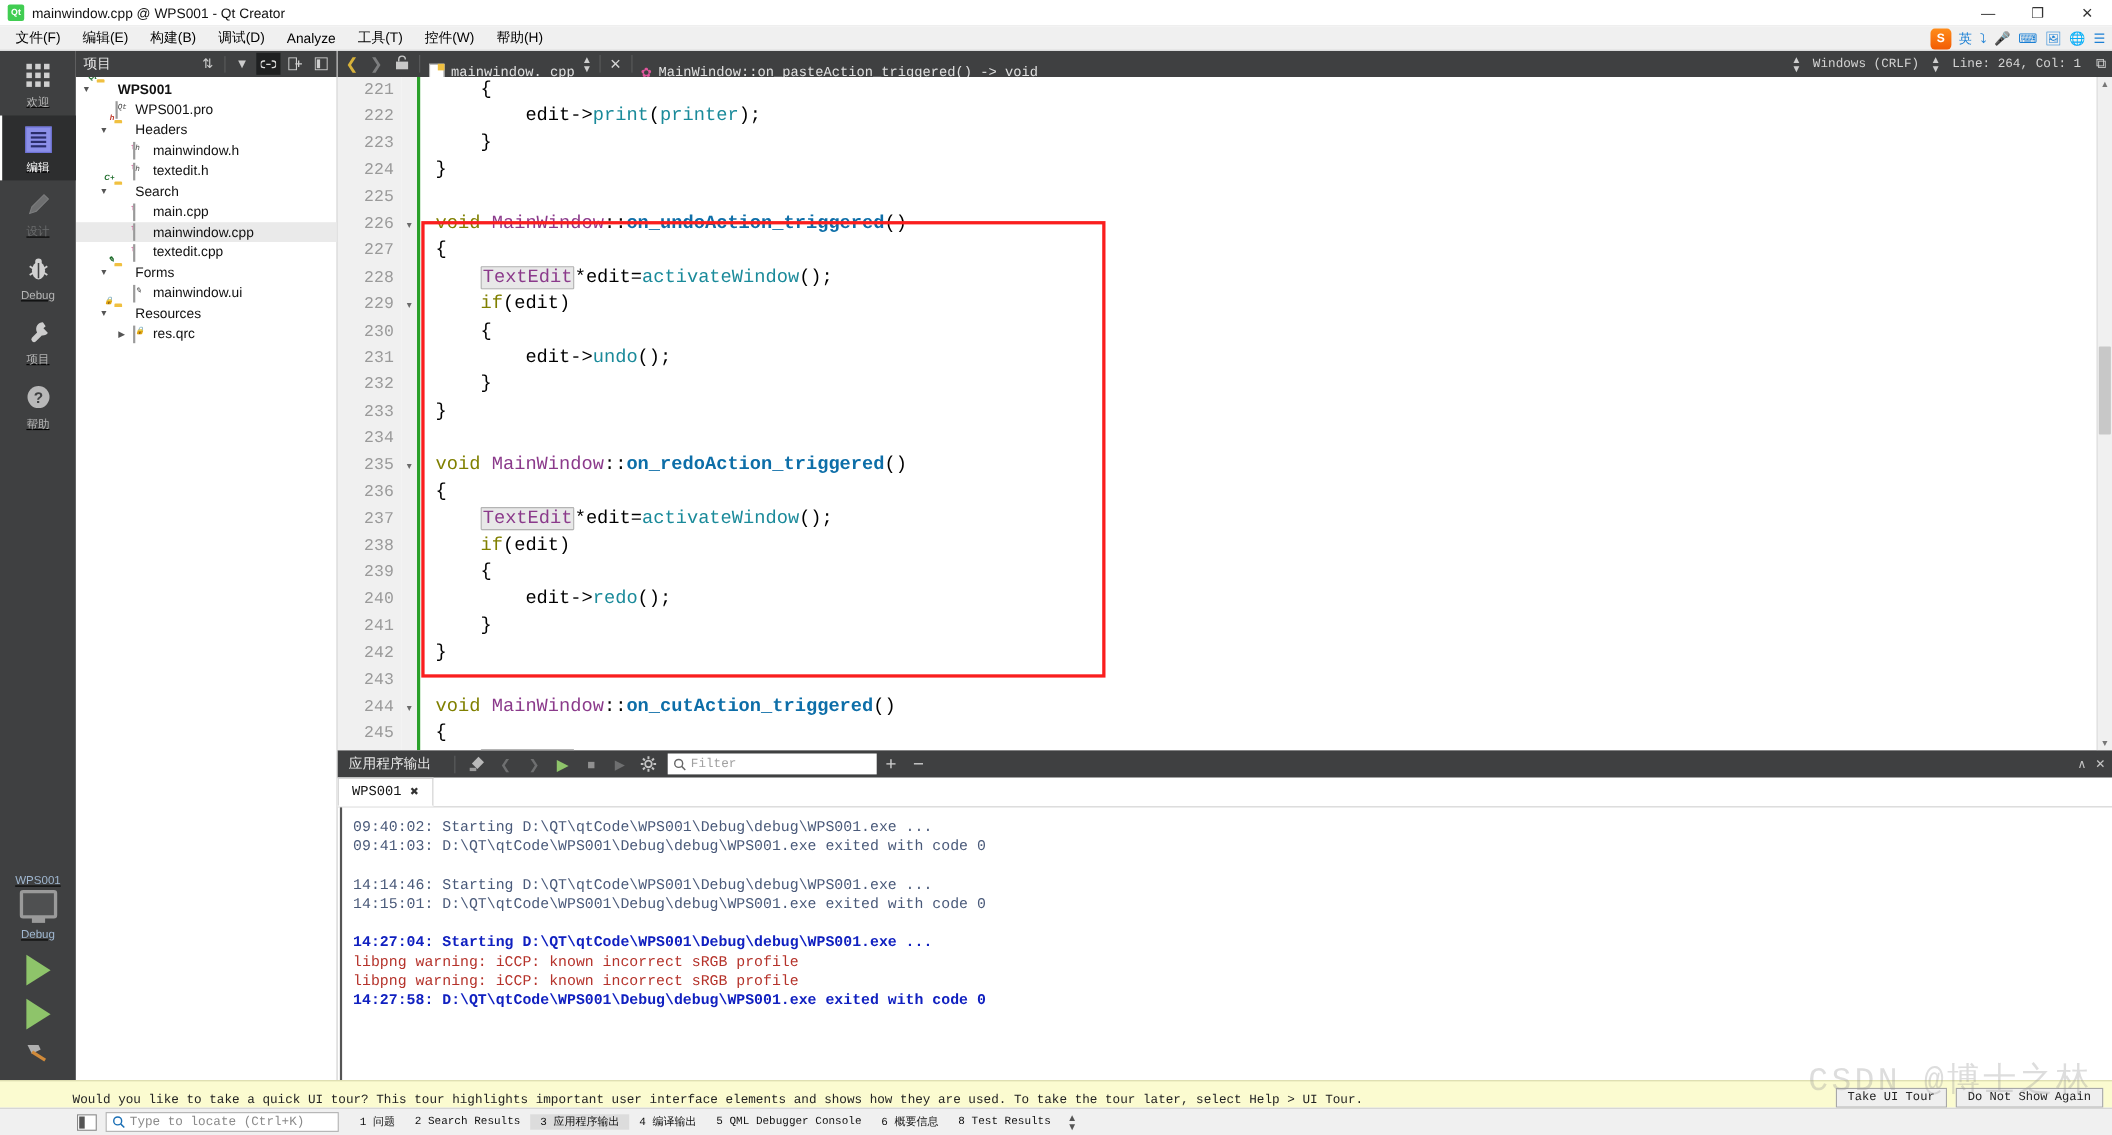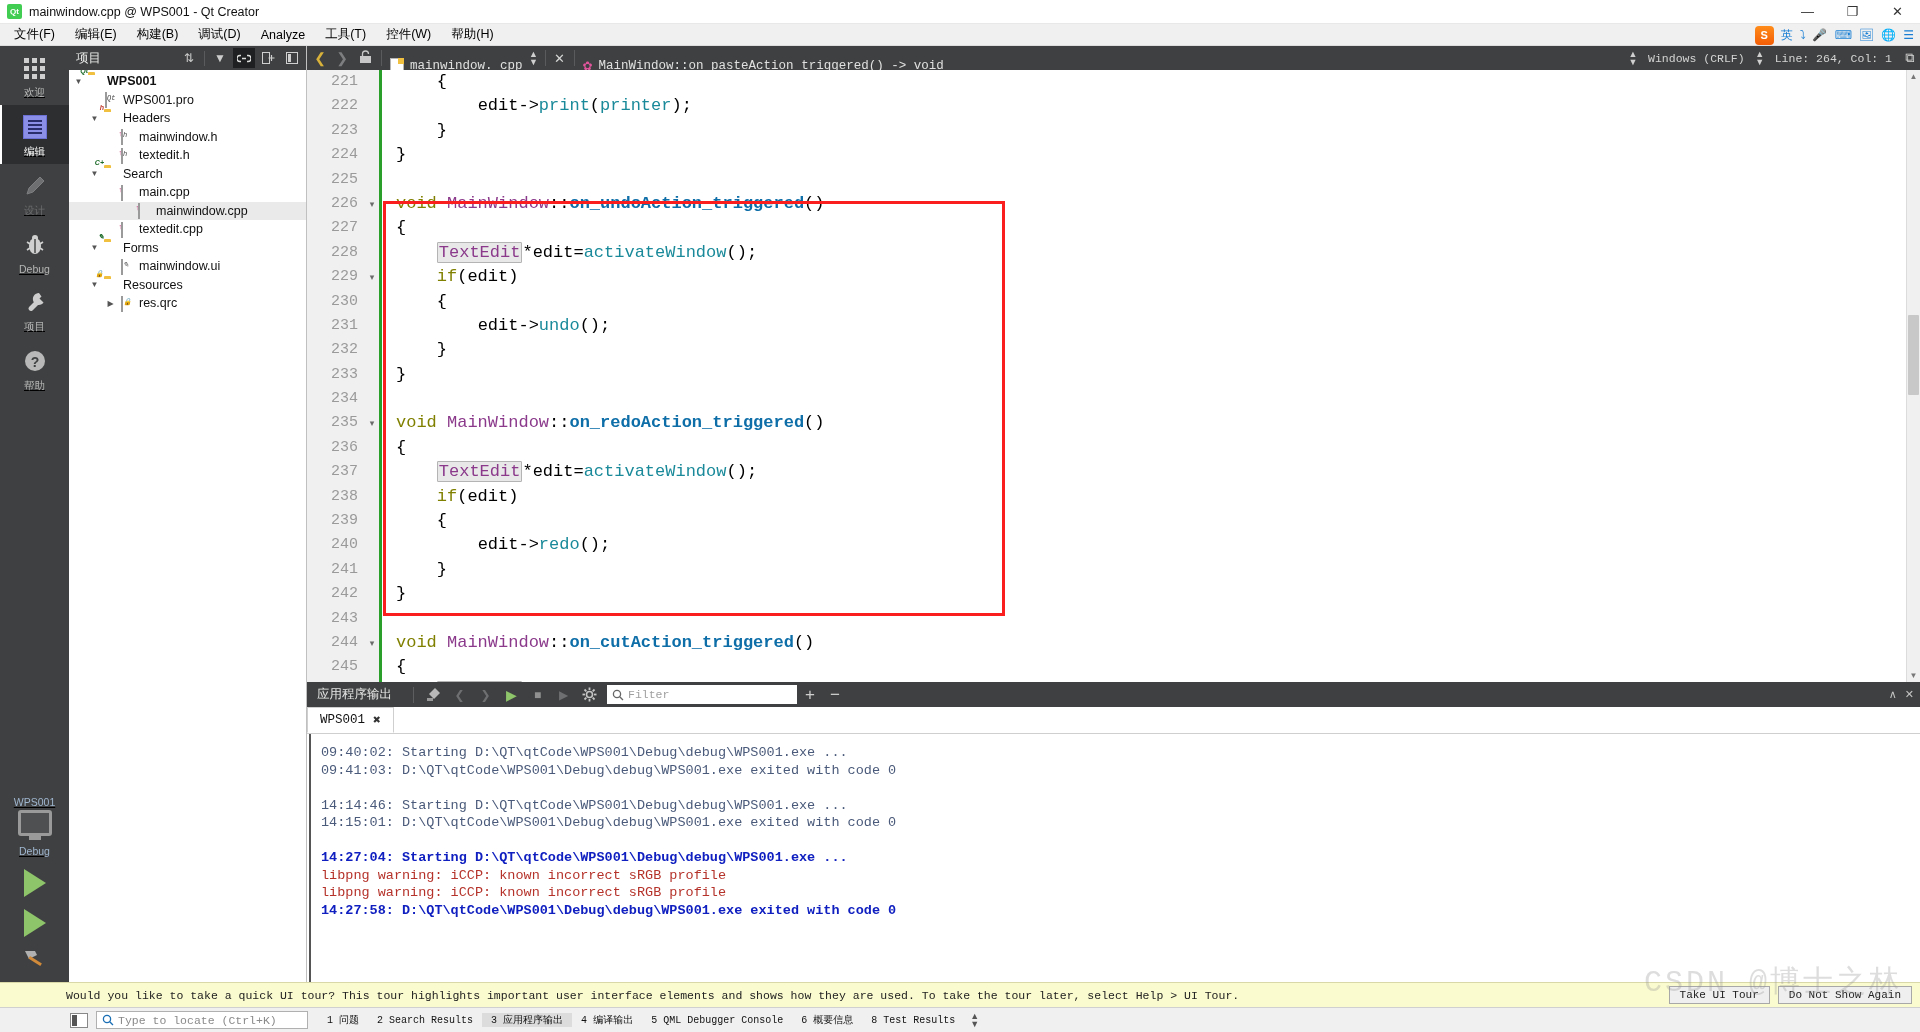--- a/index.html
+++ b/index.html
@@ -287,21 +287,21 @@
     border-left: 2px solid #555; margin-left: 2px;
   }
   .ol { white-space: pre; }
   .ol.normal { color: #4a5a7a; }
   .ol.bold { color: #1020c0; font-weight: bold; }
   .ol.warn { color: #b5322a; }
   .ol.blank { height: 17.5px; }
 
   
   .tourbar {
-    height: 25px; flex:0 0 25px; background:#fbfbd0; display:flex; align-items:center;
+    height: 25px; flex:0 0 25px; background:#fbfbd0; display:flex; align-items:flex-end;
     padding-left: 66px; gap: 24px; border-top:1px solid #d8d8a8;
   }
   .tourtext { font-size: 11.5px; color:#222; font-family:"Liberation Mono", monospace; }
   .tourbtns { margin-left:auto; display:flex; gap:8px; padding-right: 8px; }
   .tourbtn {
     font-size: 11px; padding: 2px 10px; border:1px solid #a8a8a8; background:#efefef;
     color:#222; font-family:"Liberation Mono", monospace;
   }
 
   
@@ -508,21 +508,21 @@
           <div class="trow" style="padding-left: 20px;">
             <span class="arrow">▼</span>
             <span class="ficon"><span class="folder src"><i>C+</i></span></span>
             <span class="tlabel">Search</span>
           </div>
           <div class="trow" style="padding-left: 36px;">
             <span class="arrow none"></span>
             <span class="ficon"><span class="doc"><u>↑</u></span></span>
             <span class="tlabel">main.cpp</span>
           </div>
-          <div class="trow sel" style="padding-left: 53px;">
+          <div class="trow sel" style="padding-left: 36px;">
             <span class="arrow none"></span>
             <span class="ficon"><span class="doc"><u>↑</u></span></span>
             <span class="tlabel">mainwindow.cpp</span>
           </div>
           <div class="trow" style="padding-left: 36px;">
             <span class="arrow none"></span>
             <span class="ficon"><span class="doc"><u>↑</u></span></span>
             <span class="tlabel">textedit.cpp</span>
           </div>
           <div class="trow" style="padding-left: 20px;">

